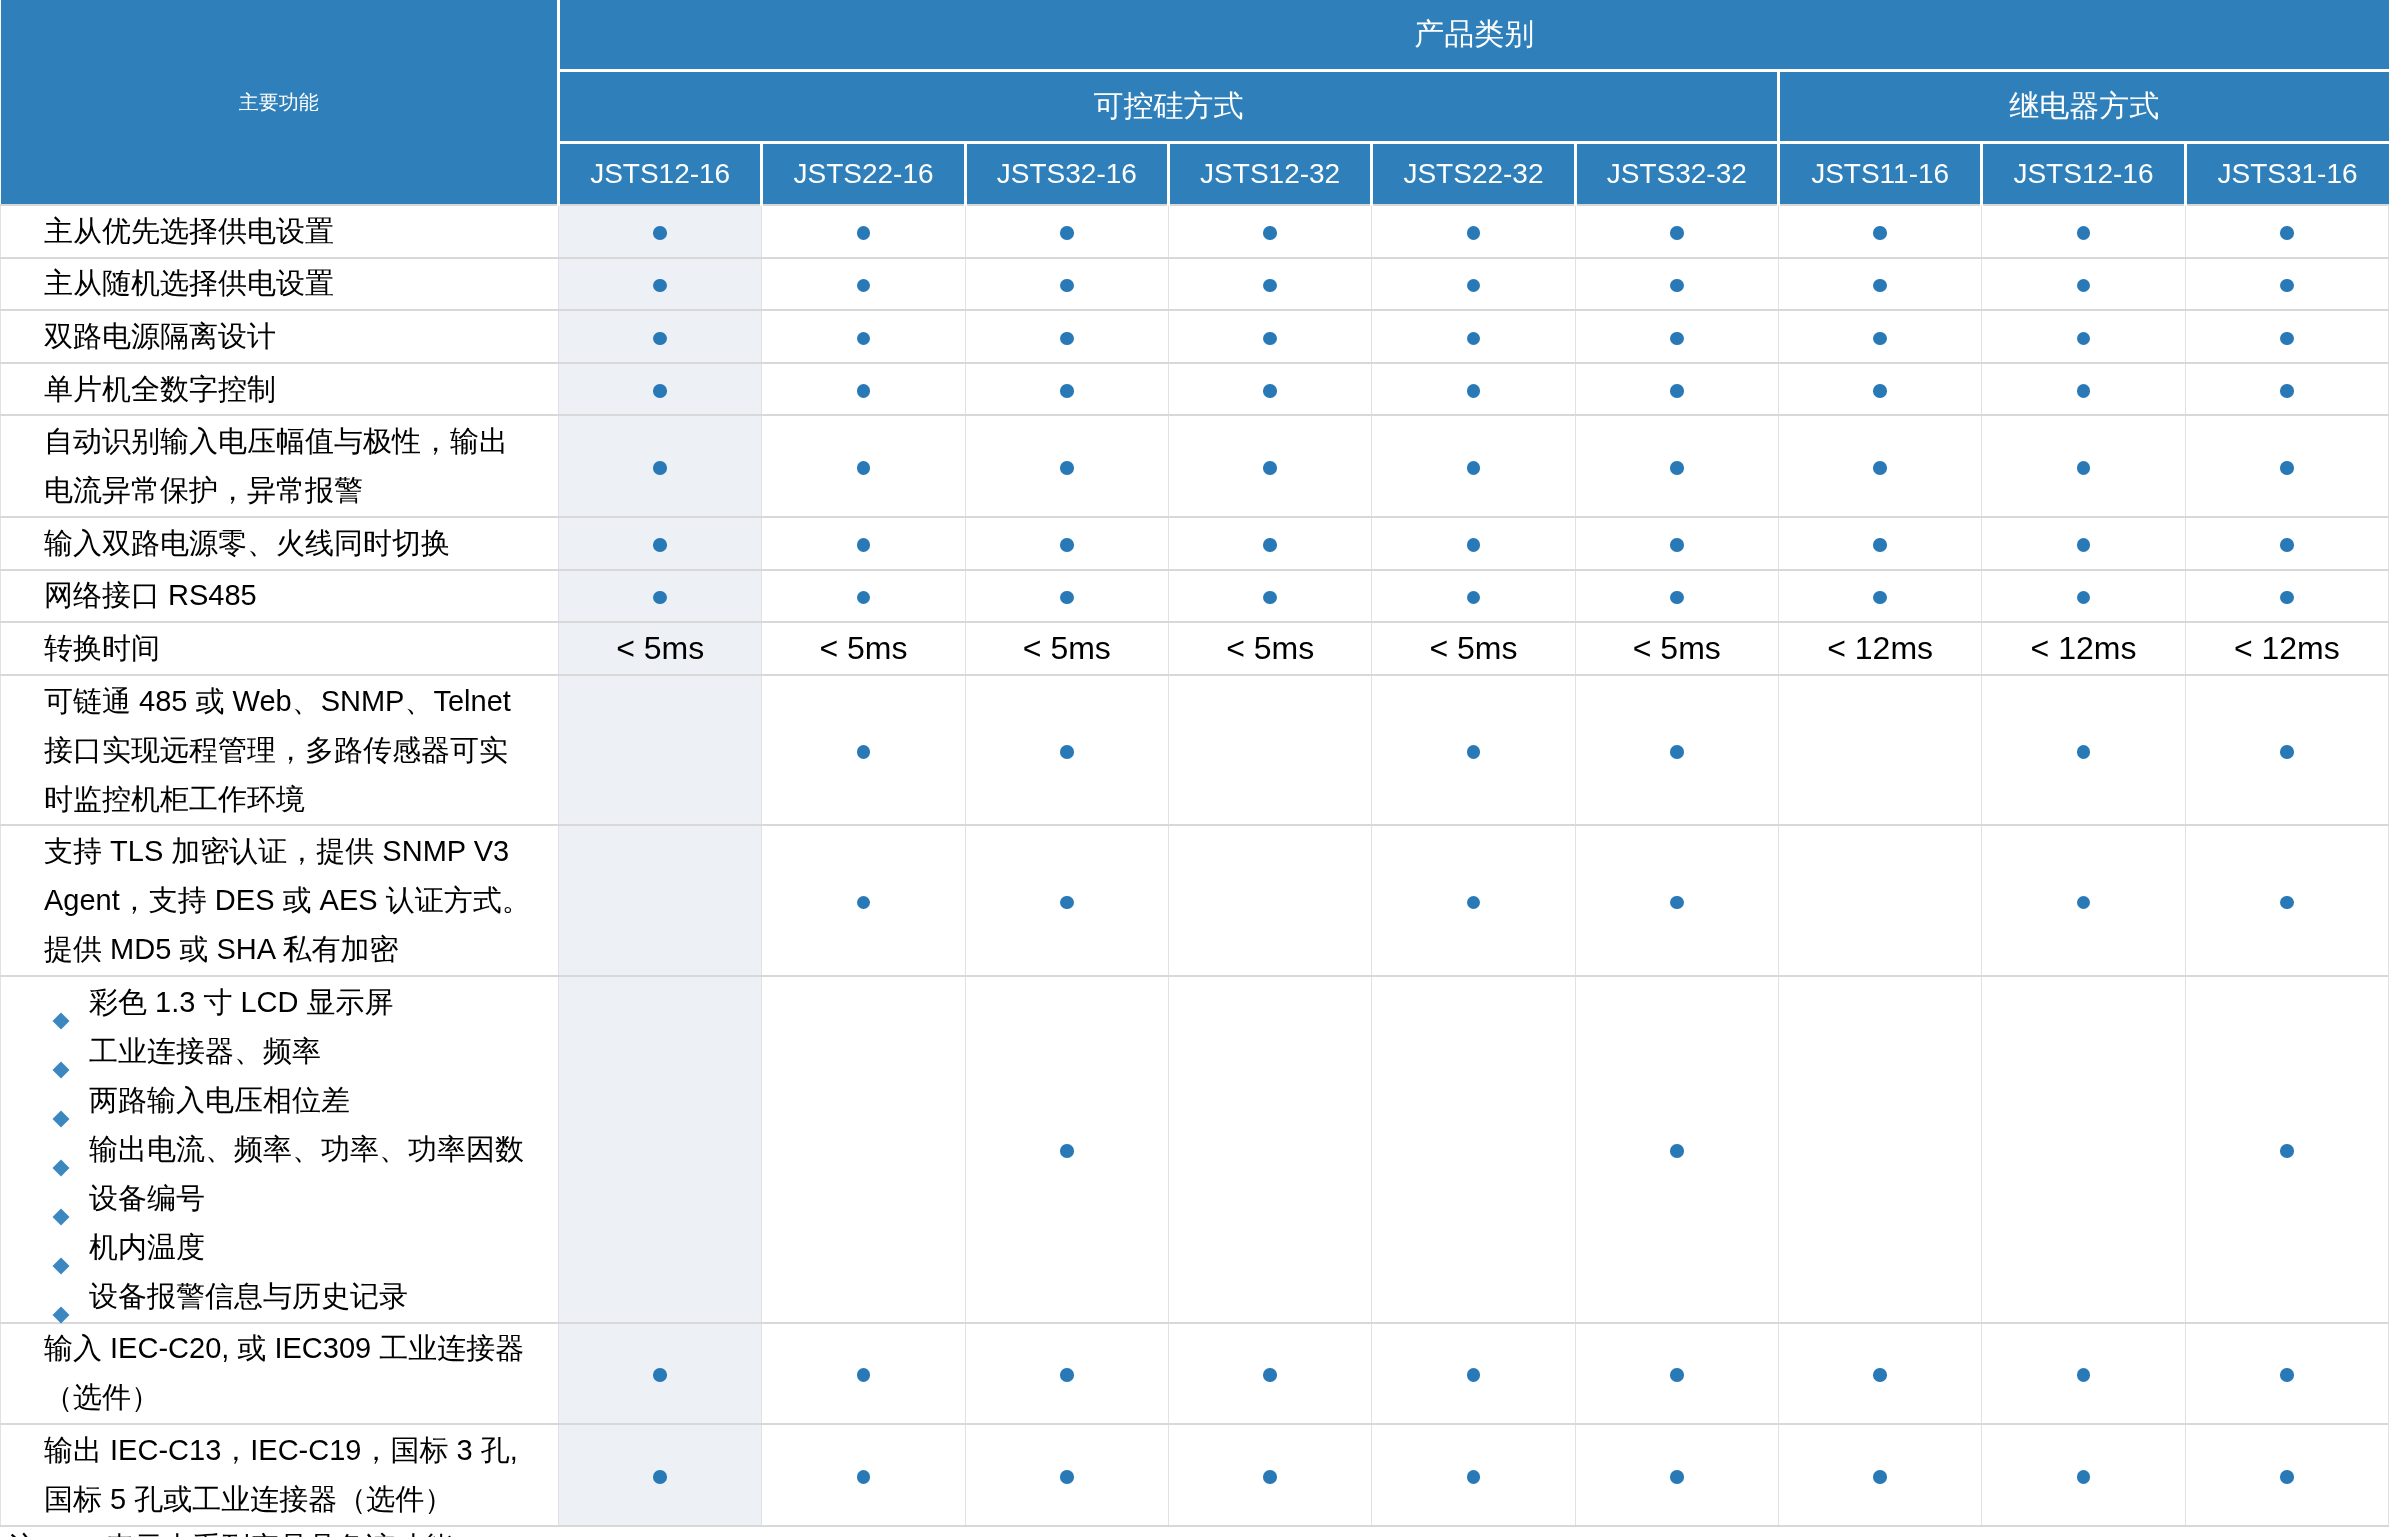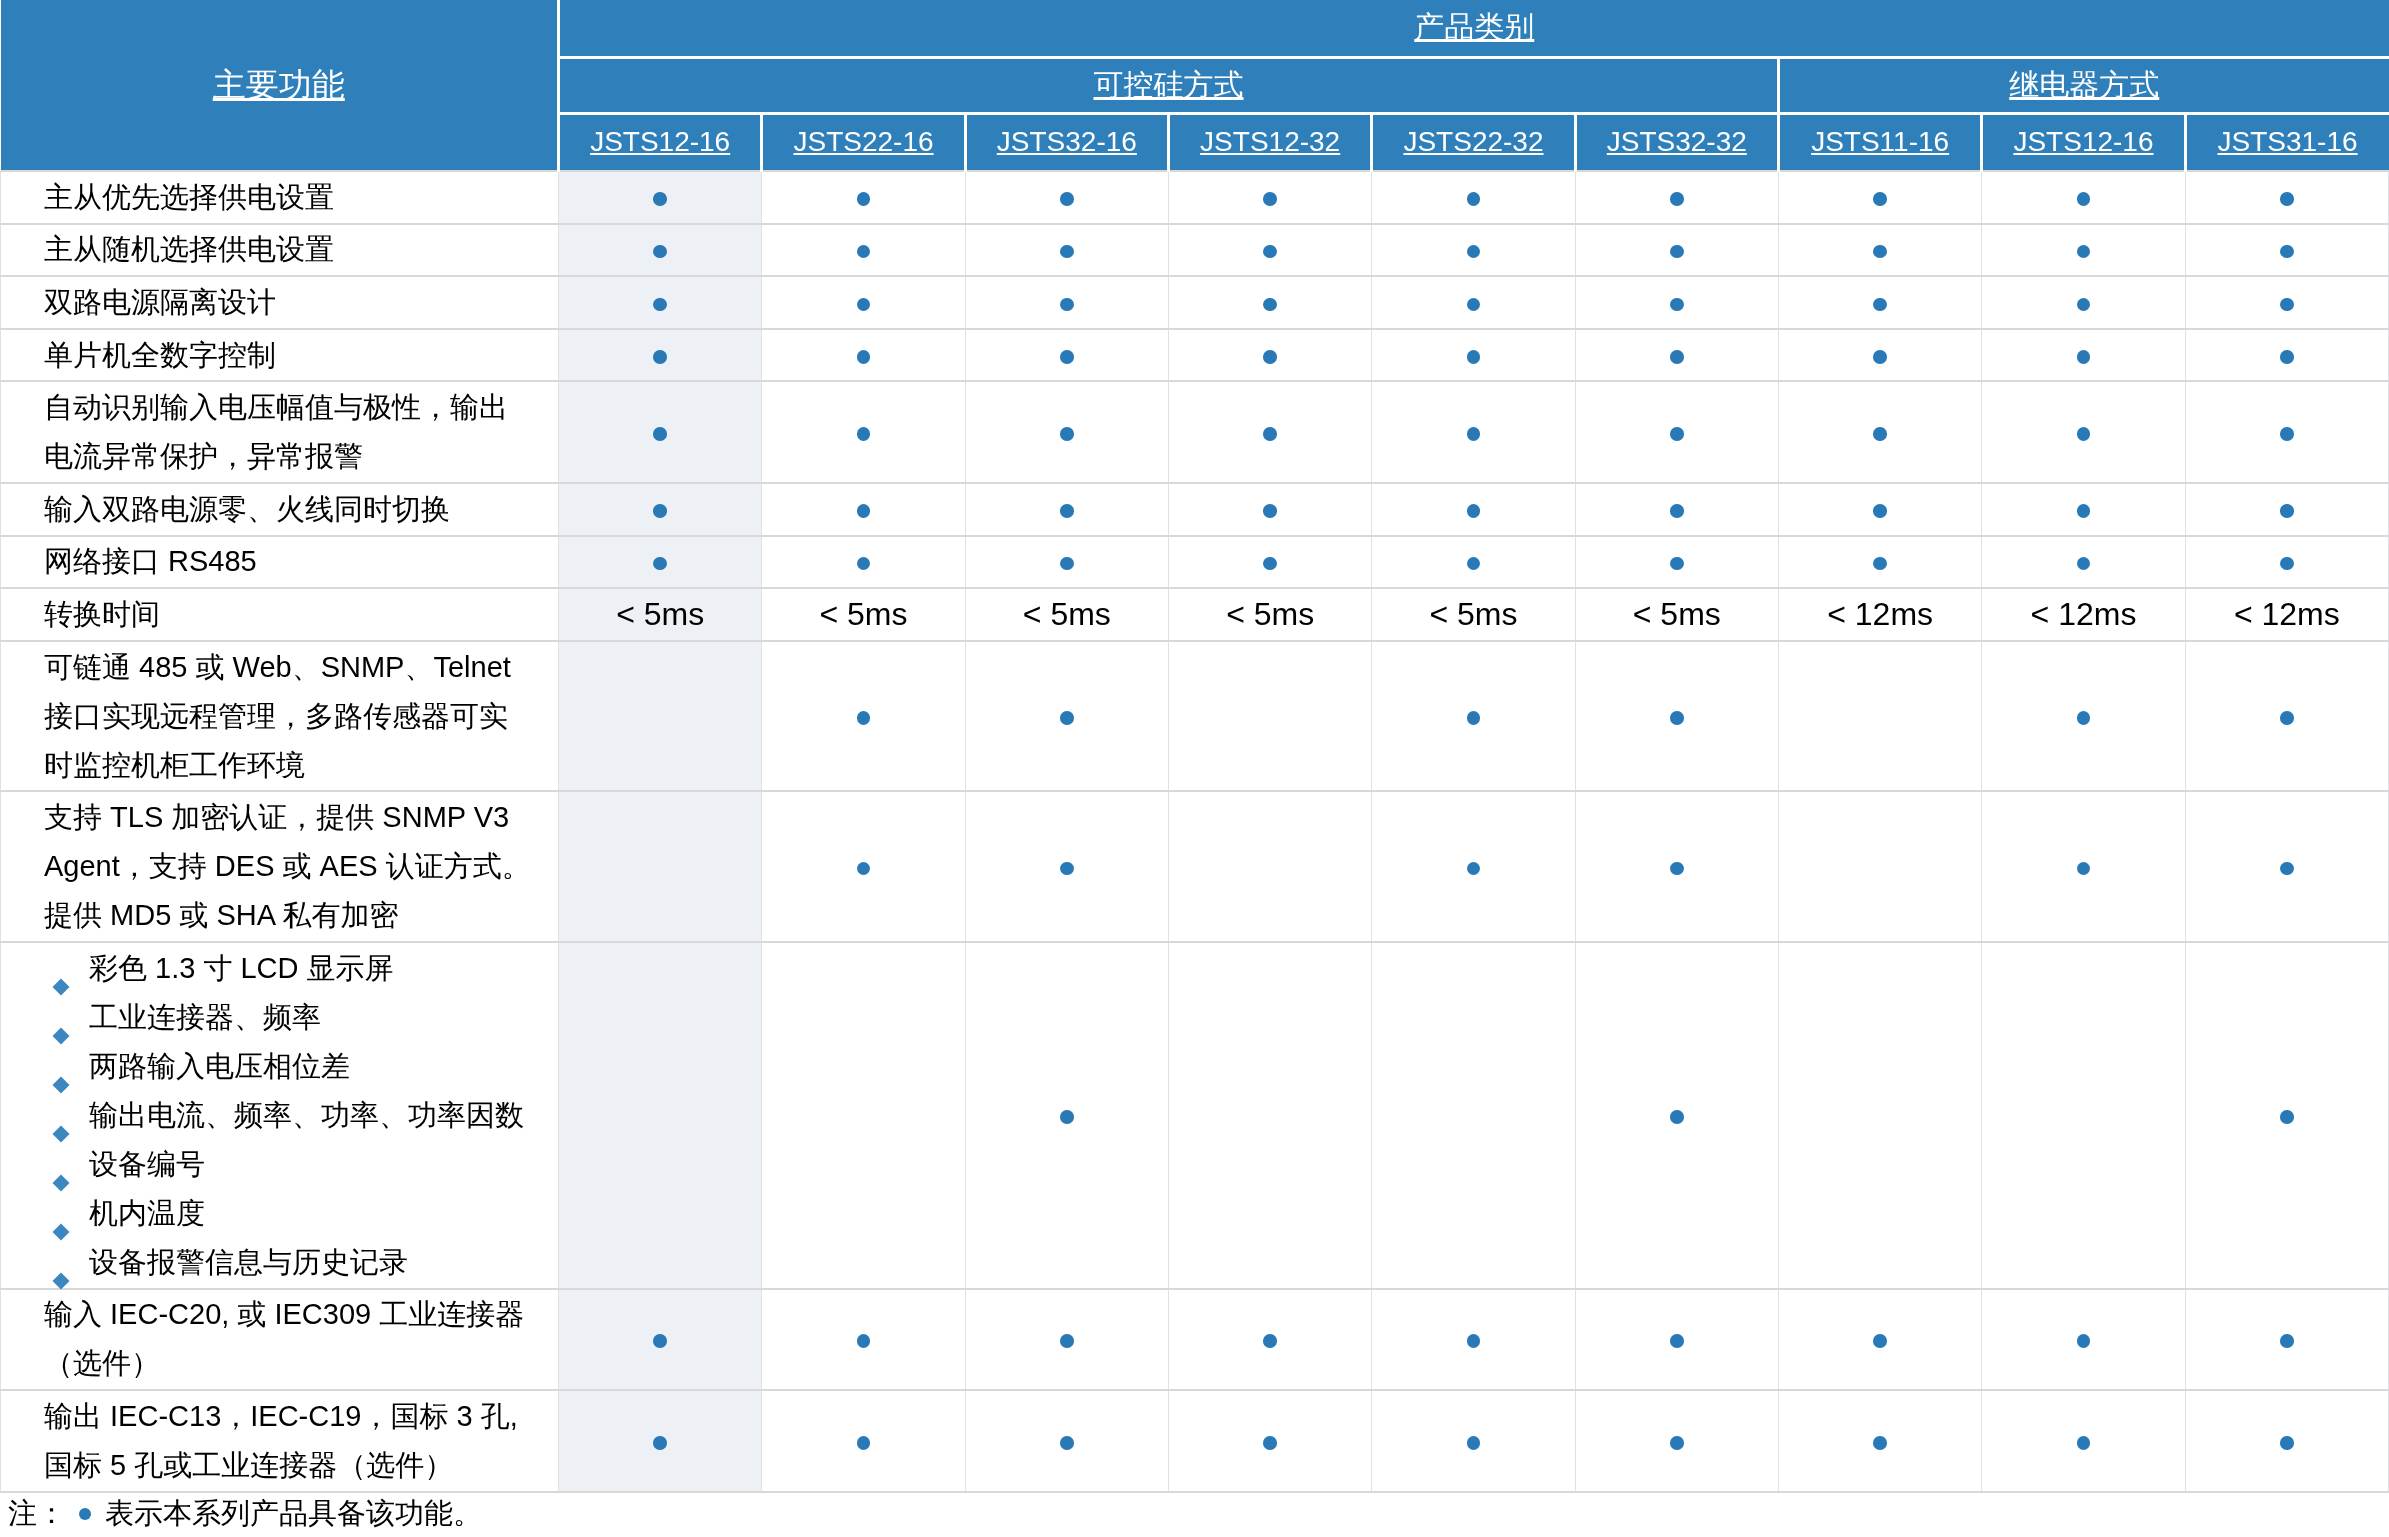--- a/index.html
+++ b/index.html
@@ -8,23 +8,23 @@
     width: 2389px; min-height: 1538px;
     font-family: "Liberation Sans", "DejaVu Sans", sans-serif;
     color: #000;
   }
   table#spec-table { width: 2389px; border-collapse: collapse; table-layout: fixed; }
   col.label-col { width: 558px; }
 
   thead th {
     background: var(--header-bg, #2F80BA);
     color: var(--header-text, #fff);
-    font-weight: 400; padding: 0; text-align: center; vertical-align: middle; text-decoration: underline;
-  }
-  .th-main  { font-size: 33px; }
+    font-weight: 400; padding: 14px; text-align: center; vertical-align: middle;
+  }
+  .th-main  { font-size: 20px; }
   .th-cat   { height: 57px; font-size: 30px; border-left: 3.2px solid #fff; }
   .th-group { height: 56px; font-size: 30px; border-left: 3.2px solid #fff; border-top: 3.2px solid #fff; }
   .th-model { height: 58px; font-size: 28px; border-left: 3.2px solid #fff; border-top: 3.2px solid #fff; }
 
   tbody td {
     border: 0.8px solid #DEE2E8;
     border-top: 2.4px solid var(--grid-line, #D8D8D8);
     vertical-align: middle; font-size: 29px; padding: 0;
     background: #fff;
   }

